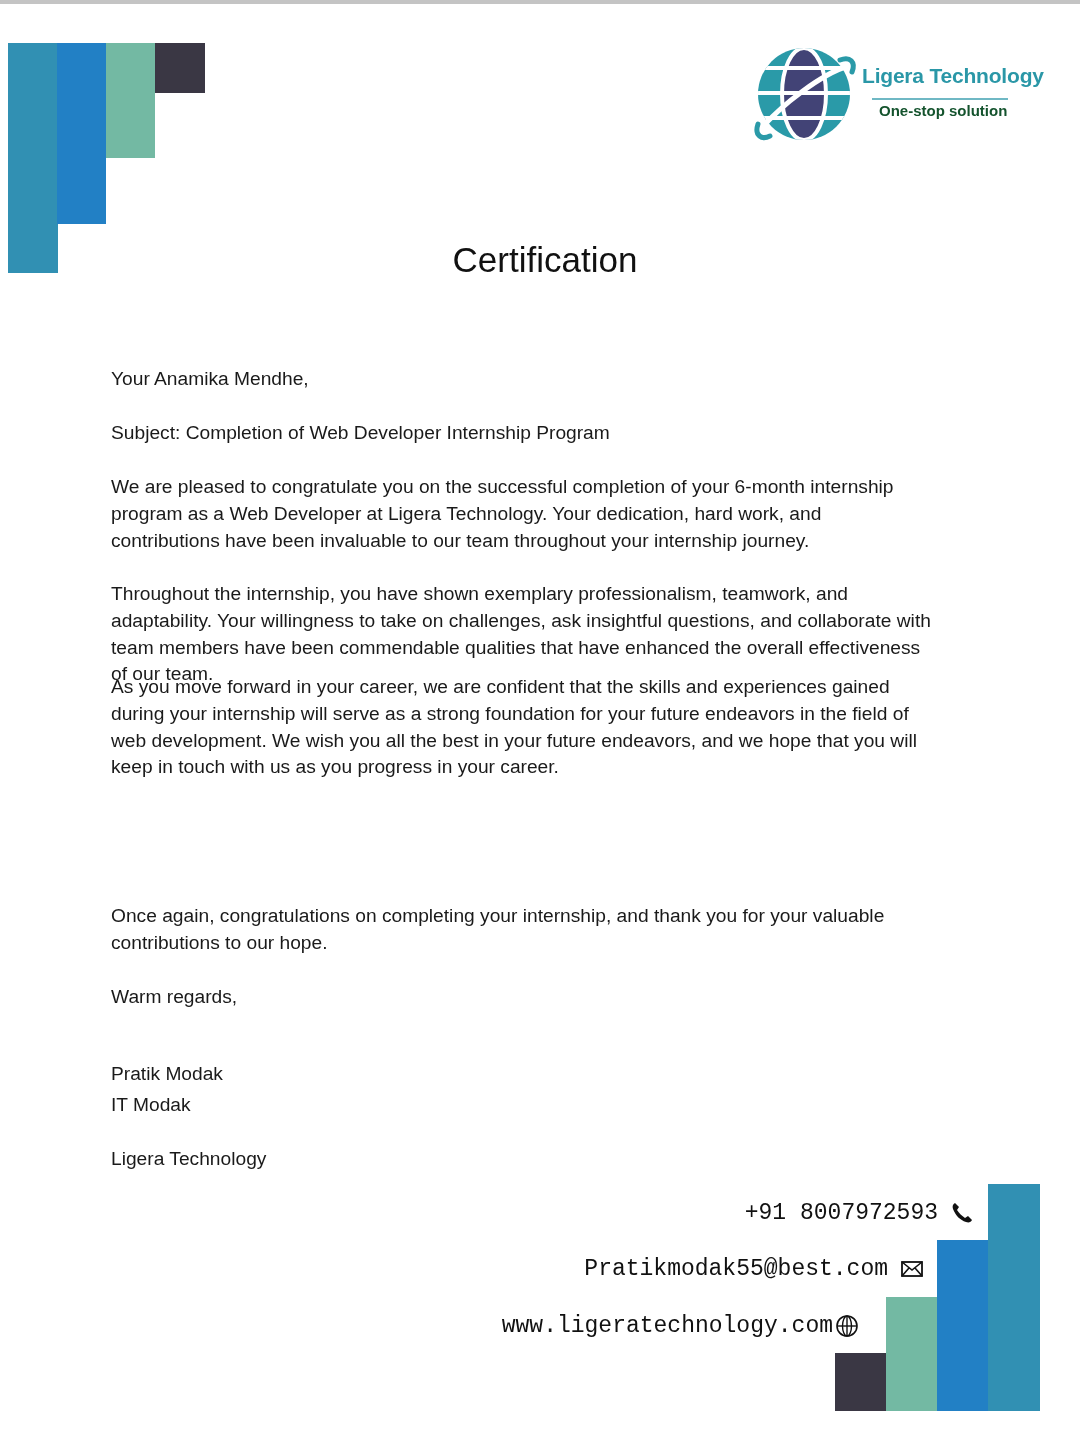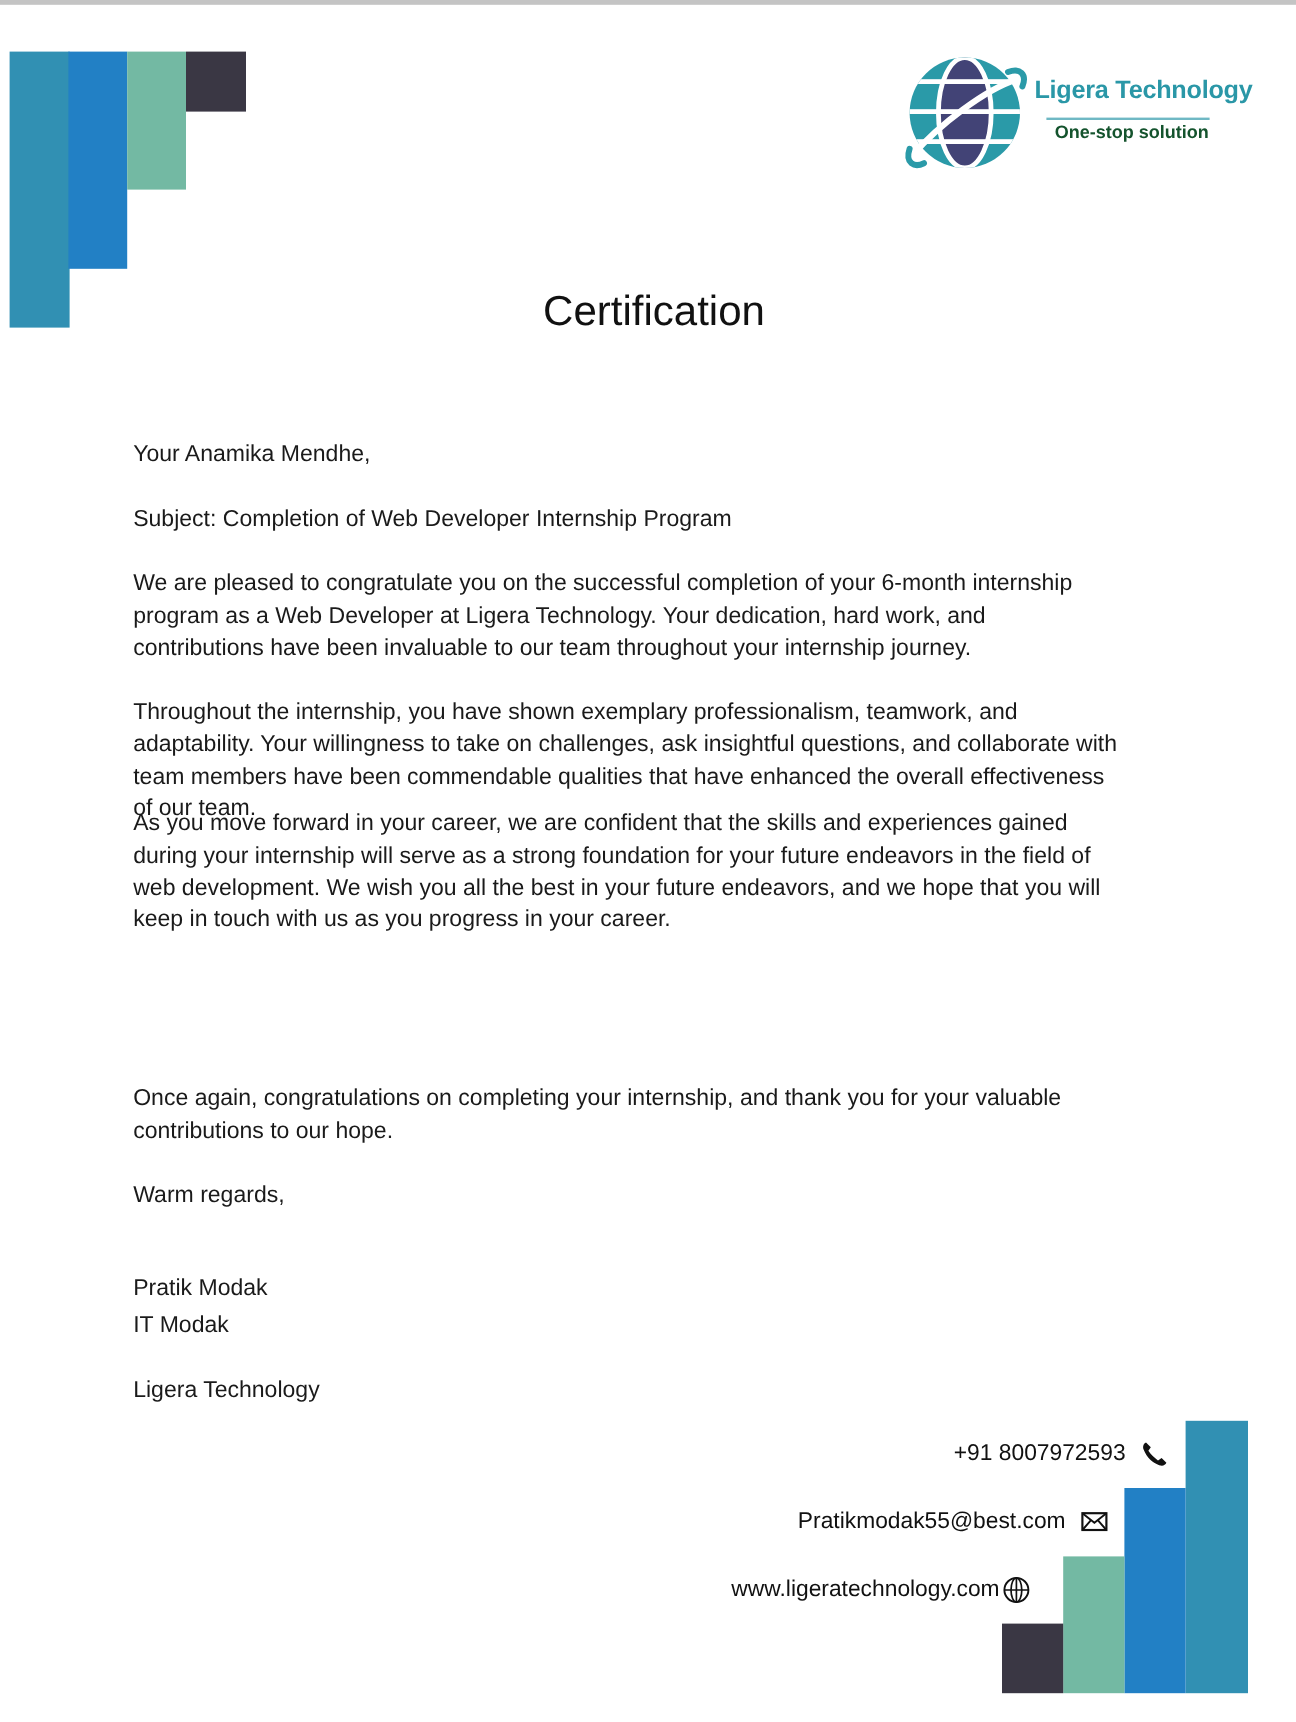--- a/index.html
+++ b/index.html
@@ -24,21 +24,21 @@
 
     .logo { position: absolute; left: 752px; top: 44px; width: 300px; height: 100px; }
     .logo svg.globe { position: absolute; left: 0; top: 0; width: 106px; height: 98px; }
     .logo-name { position: absolute; left: 110px; top: 20px; font-size: 21px; font-weight: bold; color: #2a97a7; white-space: nowrap; letter-spacing: -0.2px; }
     .logo-rule { position: absolute; left: 120px; top: 54px; width: 136px; height: 2px; background: #6fb8c4; }
     .logo-tag { position: absolute; left: 127px; top: 58px; font-size: 15px; font-weight: bold; color: #14532d; white-space: nowrap; }
 
     .title { position: absolute; left: 0; width: 1090px; top: 240px; text-align: center; font-size: 35px; color: #111; }
     .p { position: absolute; left: 111px; width: 830px; font-size: 19.2px; line-height: 26.8px; margin: 0; }
 
-    .contact { position: absolute; font-size: 19px; color: #111; white-space: nowrap; display: flex; align-items: center; }
+    .contact { position: absolute; font-size: 23px; color: #111; white-space: nowrap; display: flex; align-items: center; font-family: Liberation Mono, monospace; }
     .contact .ic { display: inline-block; width: 24px; height: 24px; margin-left: 12px; }
     .phone { right: 106px; top: 1200px; }
     .email { right: 156px; top: 1256px; }
     .web { right: 221px; top: 1313px; }
     .web .ic { margin-left: 2px; }
   </style>
 </head>
 <body>
 
 <div class="topbar"></div>

